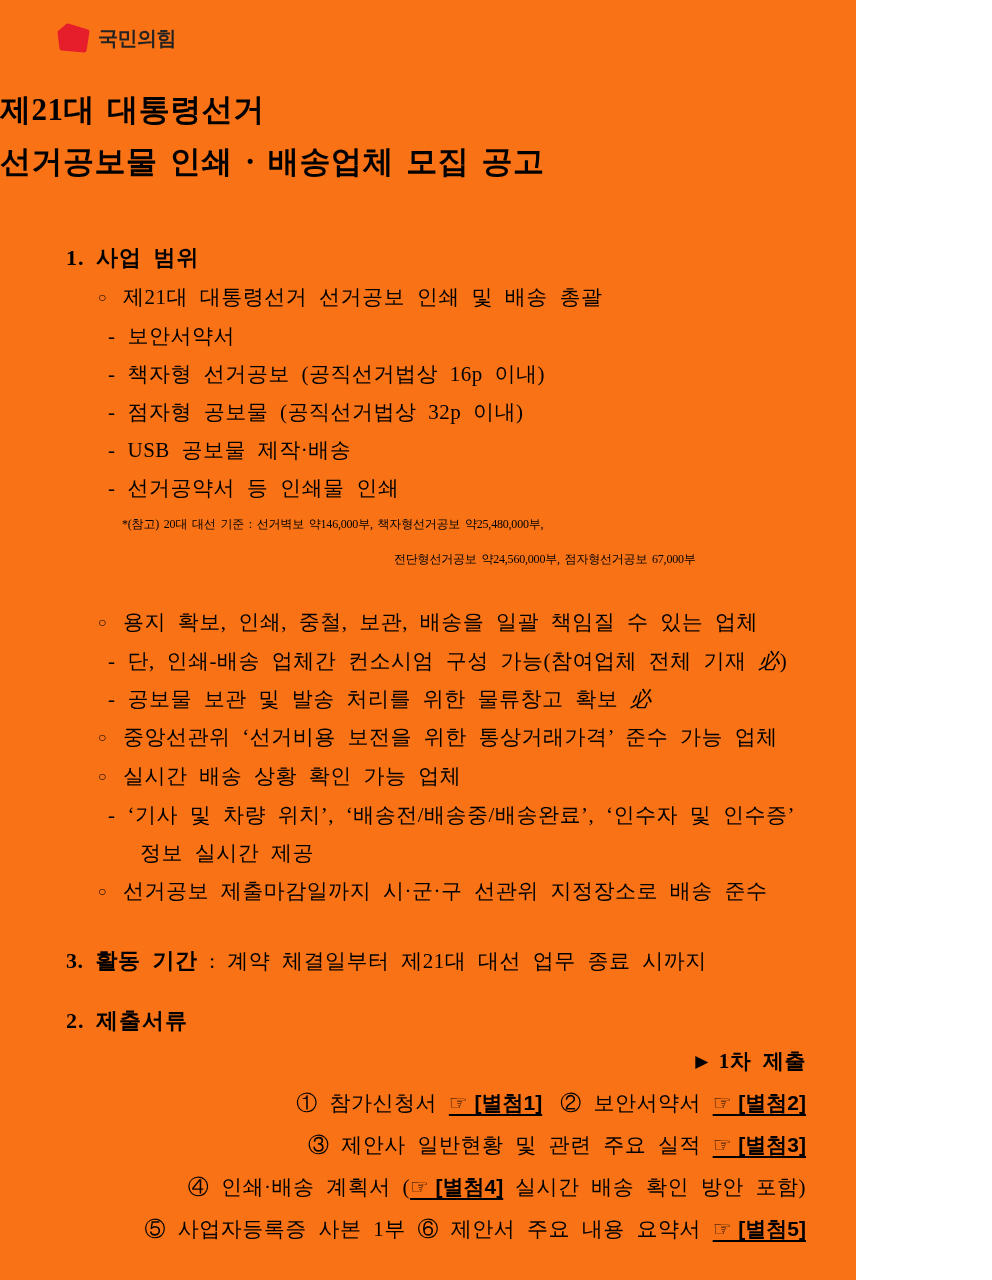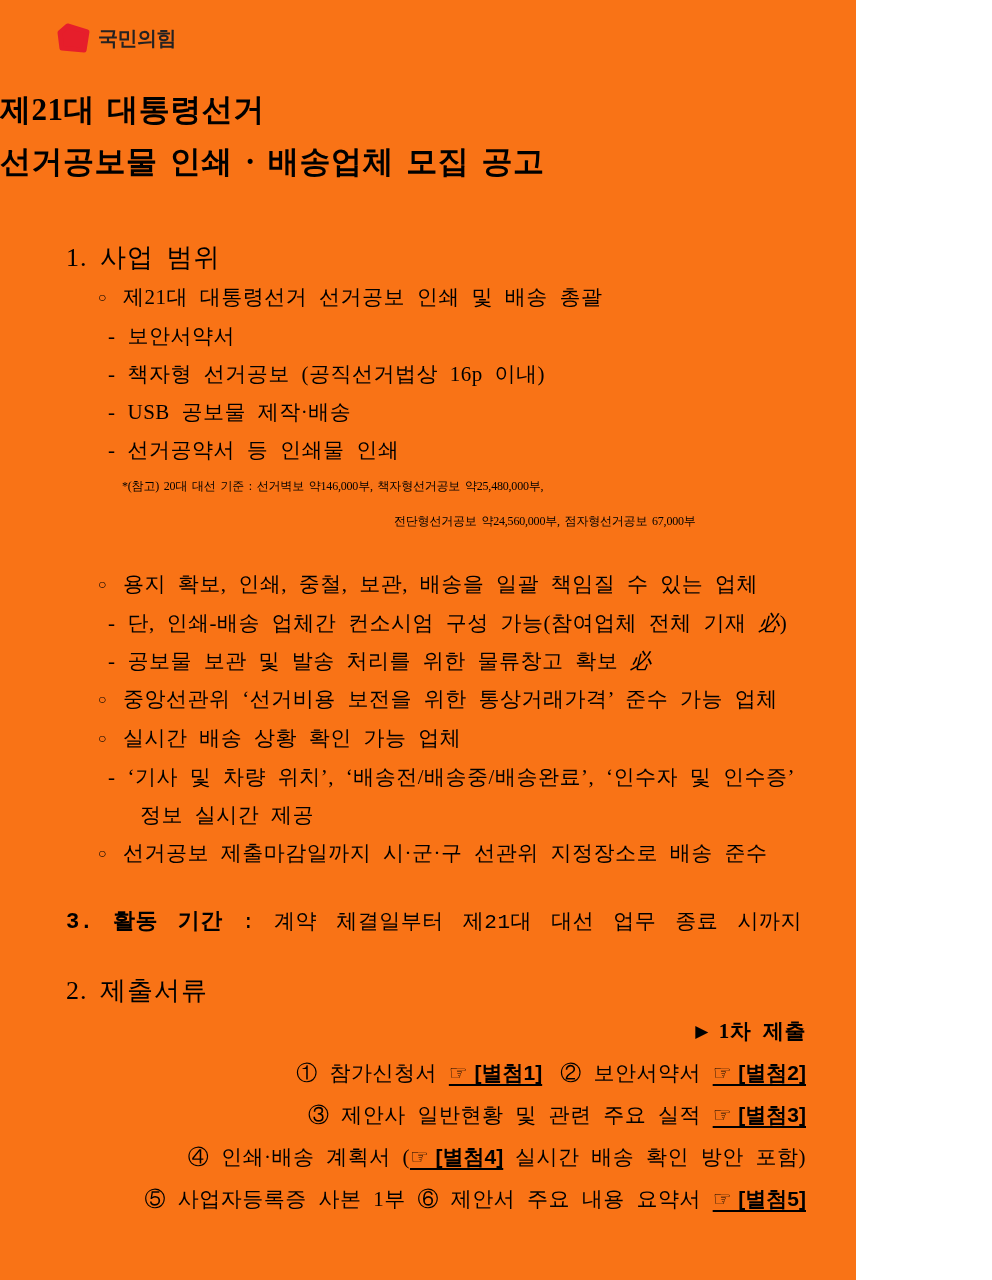--- a/index.html
+++ b/index.html
@@ -23,41 +23,41 @@
   
   .title-block { }
   .title-line {
     font-size:31px; font-weight:bold; line-height:52px; letter-spacing:0.5px;
     word-spacing:4px;
   }
 
   
   .content { margin-top:50px; padding-left:66px; padding-right:50px; font-size:21px; }
   .sec-heading {
-    font-size:26px; font-weight:normal; line-height:40px; letter-spacing:1px; word-spacing:5px;
+    font-size:22px; font-weight:bold; line-height:40px; letter-spacing:1px; word-spacing:5px;
   }
   .line { line-height:38px; letter-spacing:0.5px; word-spacing:6px; }
   .marker { display:inline-block; }
   .m-circle { font-size:14px; vertical-align:2px; margin-right:16px; }
   .m-dash   { margin-right:12px; }
   .ind-circle { padding-left:32px; }
   .ind-dash   { padding-left:42px; }
   .ind-cont   { padding-left:74px; }
 
   .note {
     font-family:Liberation Serif, serif;
     font-size:12px; line-height:35px; letter-spacing:-0.2px; word-spacing:2px;
   }
   .note-1 { padding-left:56px; }
   .note-2 { padding-left:328px; }
 
   .sec1 { margin-bottom:26px; }
   .sec2 { margin-bottom:30px; }
   .sec2 .sec-heading { padding-left:14px; }
-  .sec3 { margin-bottom:28px;font-family:Liberation Mono, monospace; }
+  .sec3 { margin-bottom:20px; }
   .sec3 .line { line-height:40px; }
   .sec3 .inline-heading { font-weight:bold; font-size:22px; }
 
   .sec4 .line { line-height:41px;text-align:right; }
   .sub-heading { padding-left:39px; font-weight:bold; }
   .m-arrow { margin-right:10px; font-size:17px; vertical-align:1px; }
   .ind-num { padding-left:24px; }
 
   .em-hanja { font-style:italic; }
 
@@ -90,20 +90,23 @@
     <div class="sec1">
       <div class="sec-heading">1. 사업 범위</div>
       <div class="line ind-circle">
         <span class="marker m-circle">○</span><span>제21대 대통령선거 선거공보 인쇄 및 배송 총괄</span>
       </div>
       <div class="line ind-dash">
         <span class="marker m-dash">-</span><span>보안서약서</span>
       </div>
       <div class="line ind-dash">
         <span class="marker m-dash">-</span><span>책자형 선거공보 (공직선거법상 16p 이내)</span>
+      </div>
+      <div class="line ind-dash">
+        <span class="marker m-dash">-</span><span>점자형 공보물 (공직선거법상 32p 이내)</span>
       </div>
       <div class="line ind-dash">
         <span class="marker m-dash">-</span><span>USB 공보물 제작·배송</span>
       </div>
       <div class="line ind-dash">
         <span class="marker m-dash">-</span><span>선거공약서 등 인쇄물 인쇄</span>
       </div>
       <div class="note note-1">*(참고) 20대 대선 기준 : 선거벽보 약146,000부, 책자형선거공보 약25,480,000부,</div>
       <div class="note note-2">전단형선거공보 약24,560,000부, 점자형선거공보 67,000부</div>
     </div>

